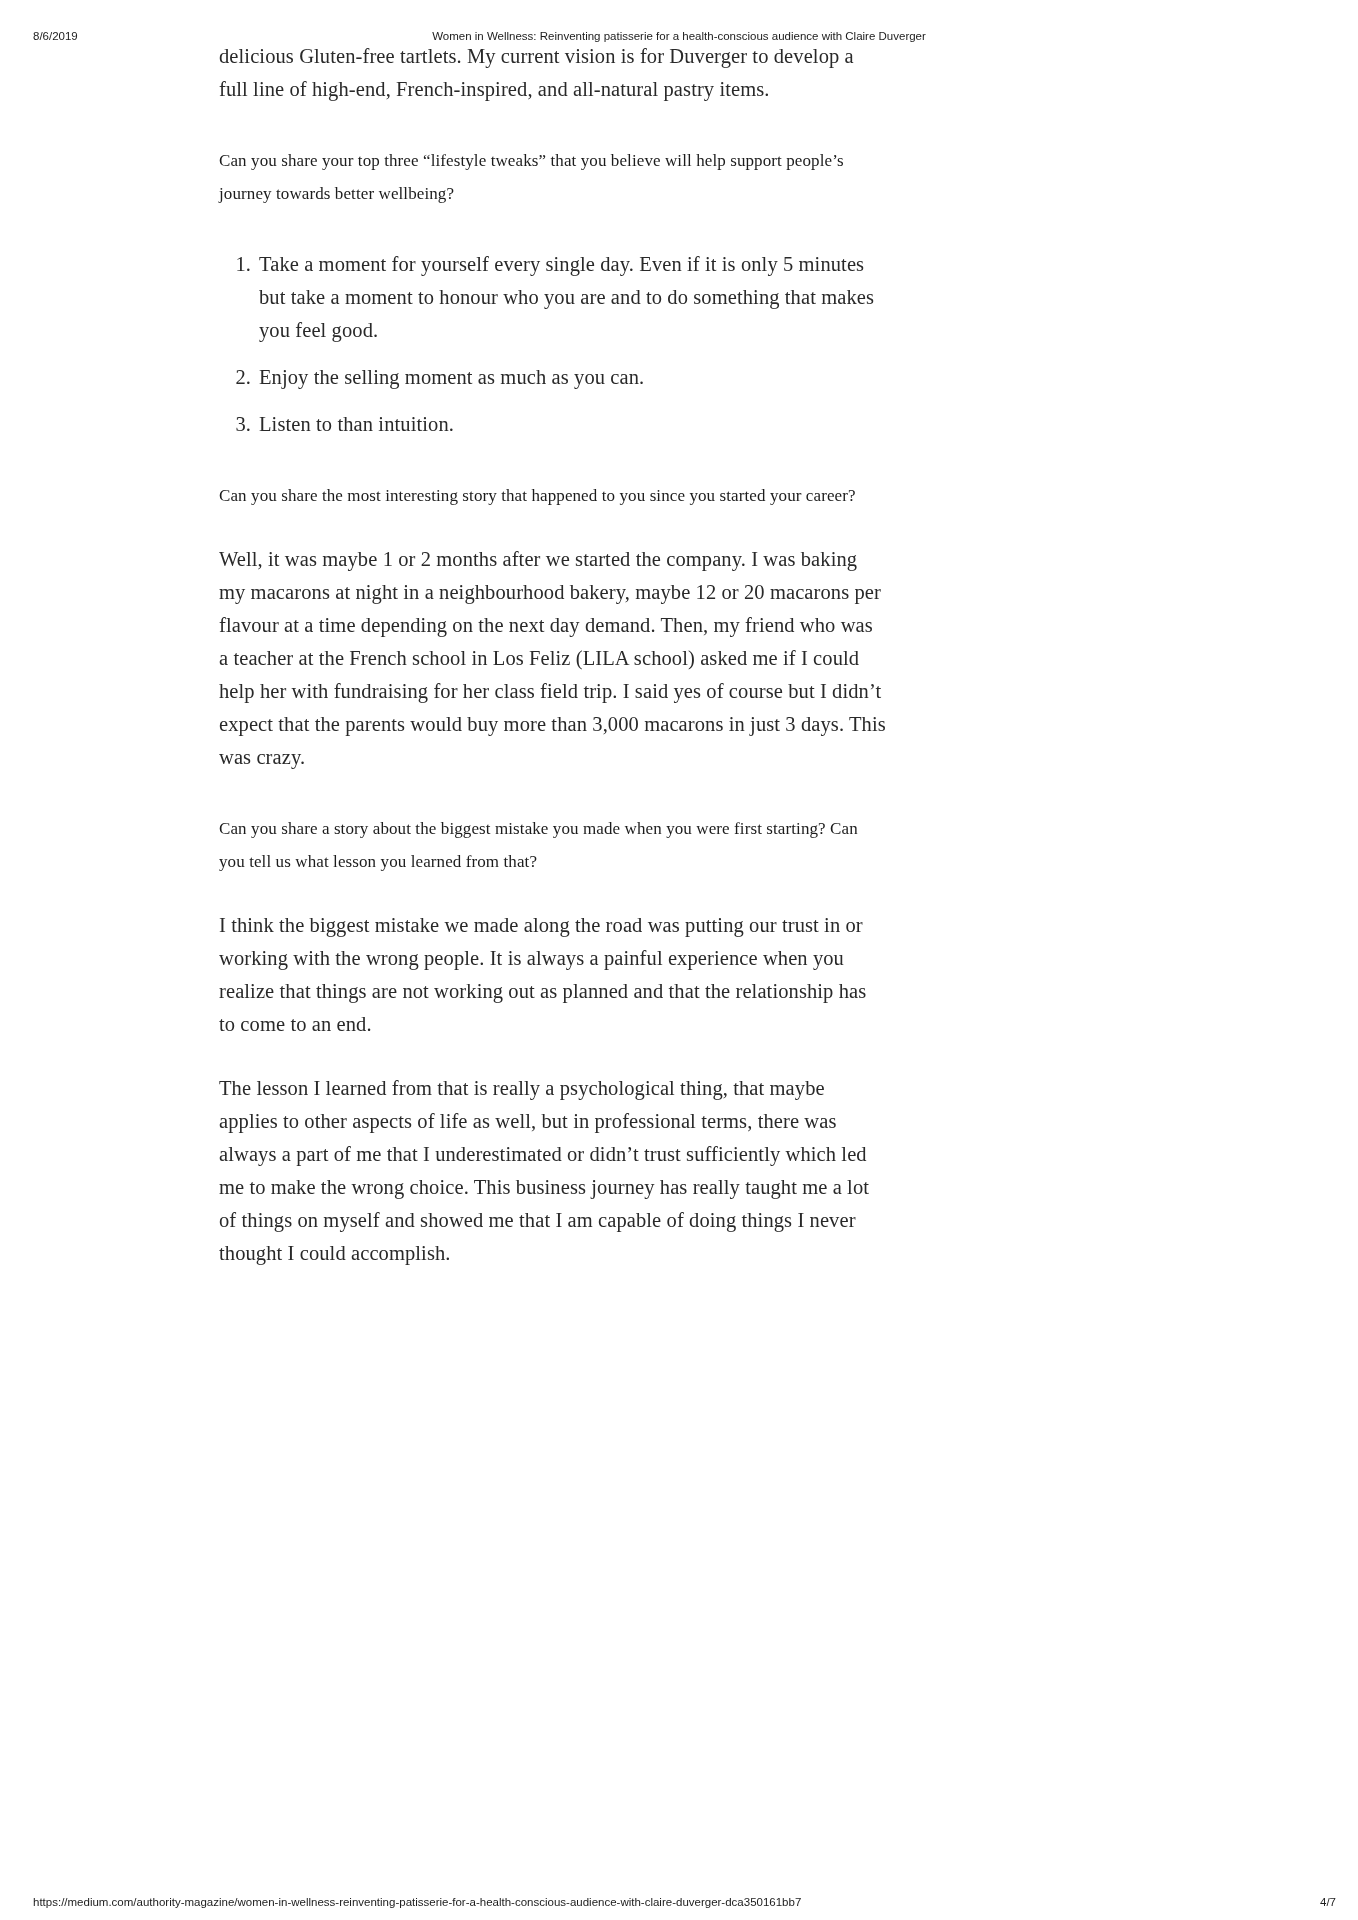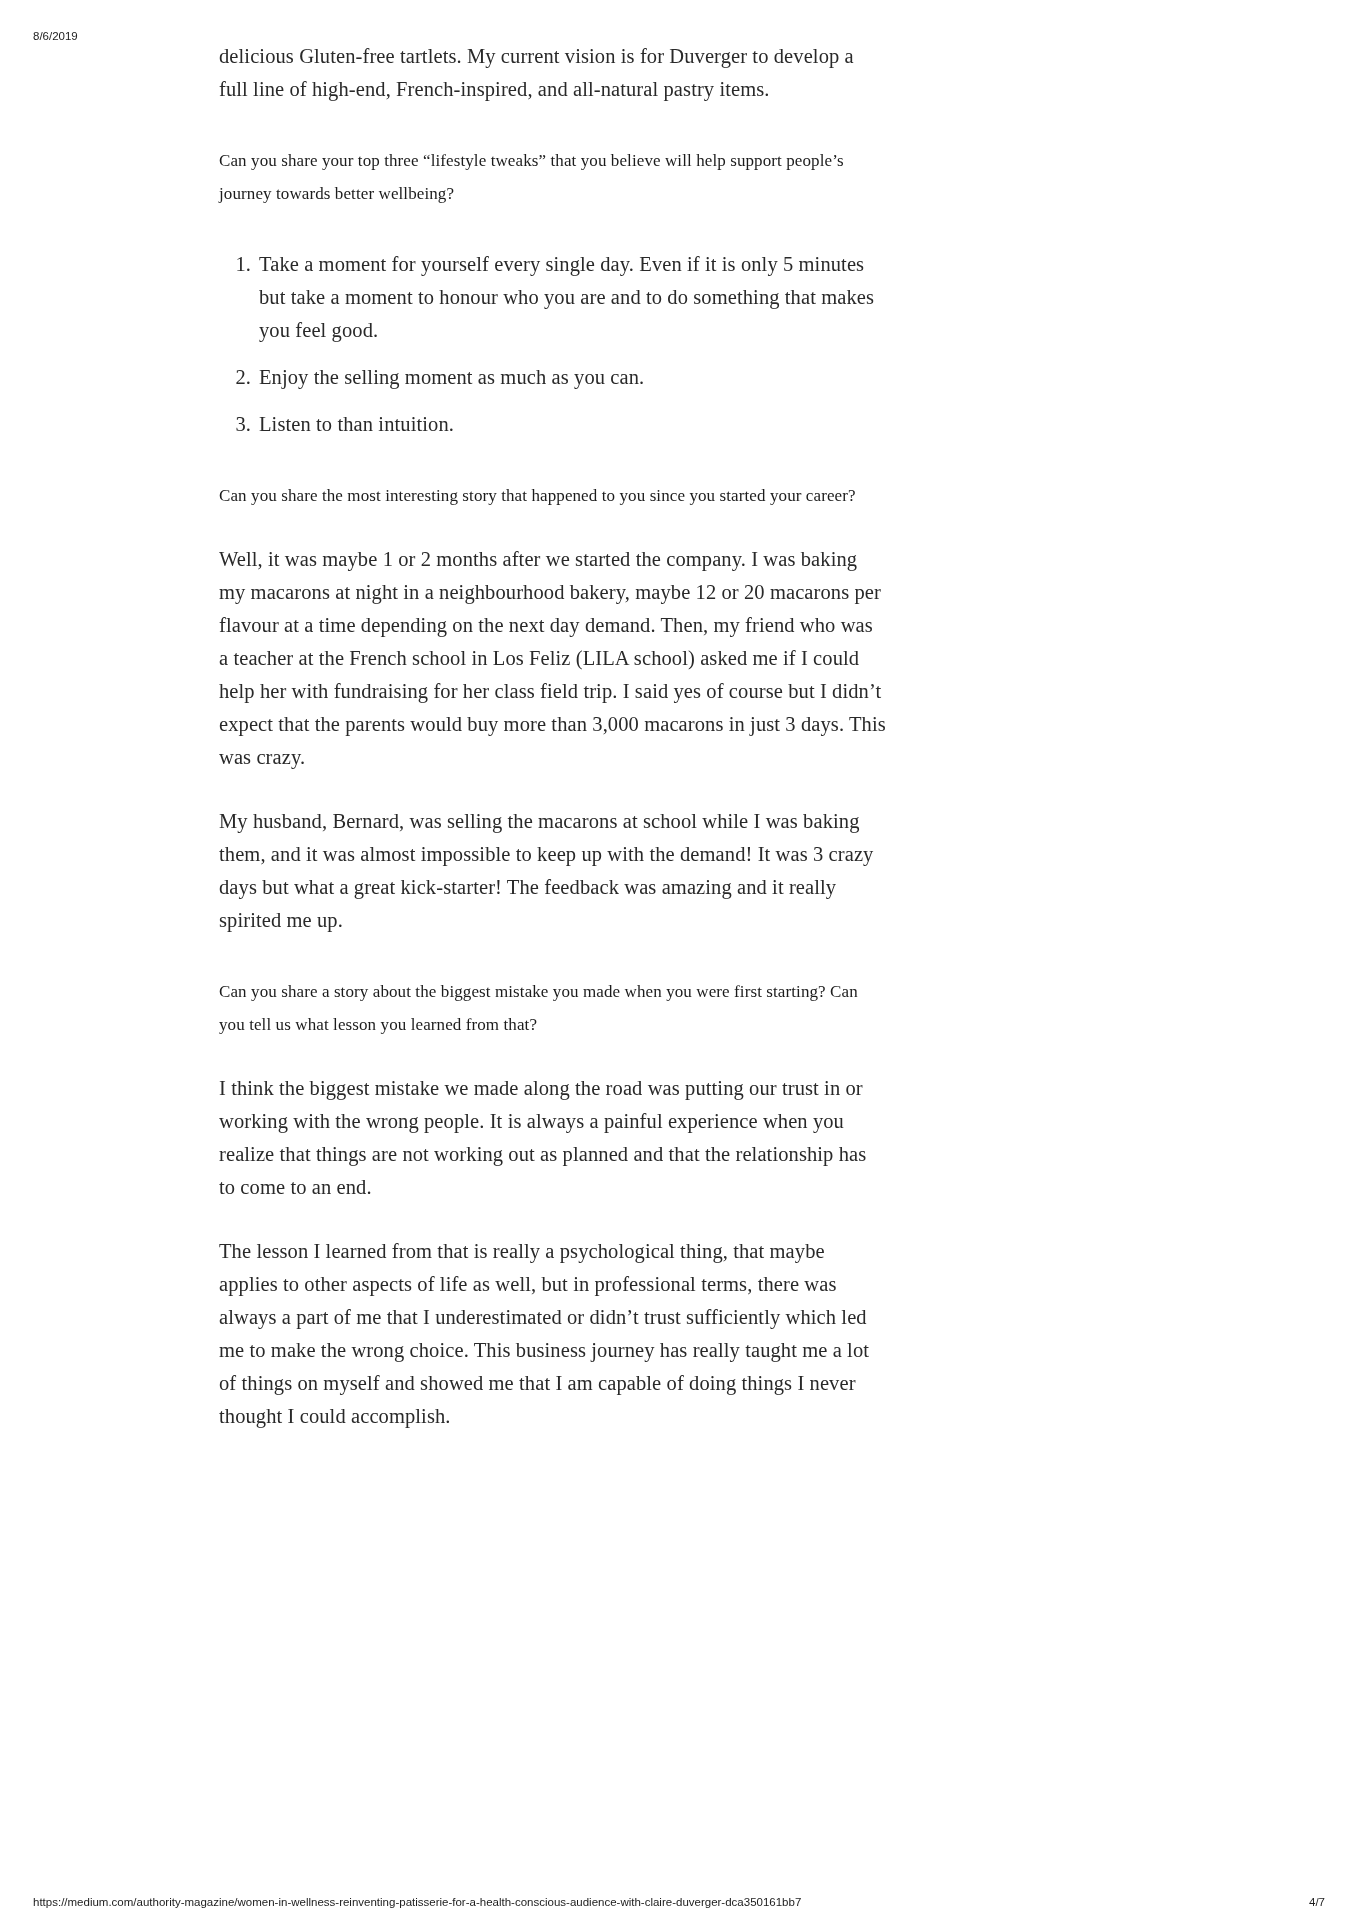--- a/index.html
+++ b/index.html
@@ -37,21 +37,21 @@
     left: 0;
     right: 0;
     top: 0;
     text-align: center;
   }
 
   .print-footer {
     position: absolute;
     bottom: 12px;
     left: 33px;
-    right: 33px;
+    right: 22px;
     font-family: "Liberation Sans", "DejaVu Sans", sans-serif;
     font-size: 11.5px;
     color: #1c1c1c;
     display: flex;
     justify-content: space-between;
     align-items: flex-start;
   }
 
   
   .article {
@@ -94,20 +94,21 @@
   }
   .article .li-text {
     flex: 1 1 auto;
   }
 </style>
 </head>
 <body>
 
 <header class="print-header">
   <span class="header-date">8/6/2019</span>
+  <span class="header-title">Women in Wellness: Reinventing patisserie for a health-conscious audience with Claire Duverger</span>
 </header>
 
 <main class="article">
 
   <p>delicious Gluten-free tartlets. My current vision is for Duverger to develop a full line of high-end, French-inspired, and all-natural pastry items.</p>
 
   <h3>Can you share your top three “lifestyle tweaks” that you believe will help support people’s journey towards better wellbeing?</h3>
 
   <ol>
     <li>
@@ -120,21 +121,20 @@
     </li>
     <li>
       <span class="li-marker">3.</span>
       <span class="li-text">Listen to than intuition.</span>
     </li>
   </ol>
 
   <h3>Can you share the most interesting story that happened to you since you started your career?</h3>
 
   <p>Well, it was maybe 1 or 2 months after we started the company. I was baking my macarons at night in a neighbourhood bakery, maybe 12 or 20 macarons per flavour at a time depending on the next day demand. Then, my friend who was a teacher at the French school in Los Feliz (LILA school) asked me if I could help her with fundraising for her class field trip. I said yes of course but I didn’t expect that the parents would buy more than 3,000 macarons in just 3 days. This was crazy.</p>
-  <p>My husband, Bernard, was selling the macarons at school while I was baking them, and it was almost impossible to keep up with the demand! It was 3 crazy days but what a great kick-starter! The feedback was amazing and it really spirited me up.</p>
 
   <h3>Can you share a story about the biggest mistake you made when you were first starting? Can you tell us what lesson you learned from that?</h3>
 
   <p>I think the biggest mistake we made along the road was putting our trust in or working with the wrong people. It is always a painful experience when you realize that things are not working out as planned and that the relationship has to come to an end.</p>
   <p>The lesson I learned from that is really a psychological thing, that maybe applies to other aspects of life as well, but in professional terms, there was always a part of me that I underestimated or didn’t trust sufficiently which led me to make the wrong choice. This business journey has really taught me a lot of things on myself and showed me that I am capable of doing things I never thought I could accomplish.</p>
 
 </main>
 
 <footer class="print-footer">
   <span>https://medium.com/authority-magazine/women-in-wellness-reinventing-patisserie-for-a-health-conscious-audience-with-claire-duverger-dca350161bb7</span>

